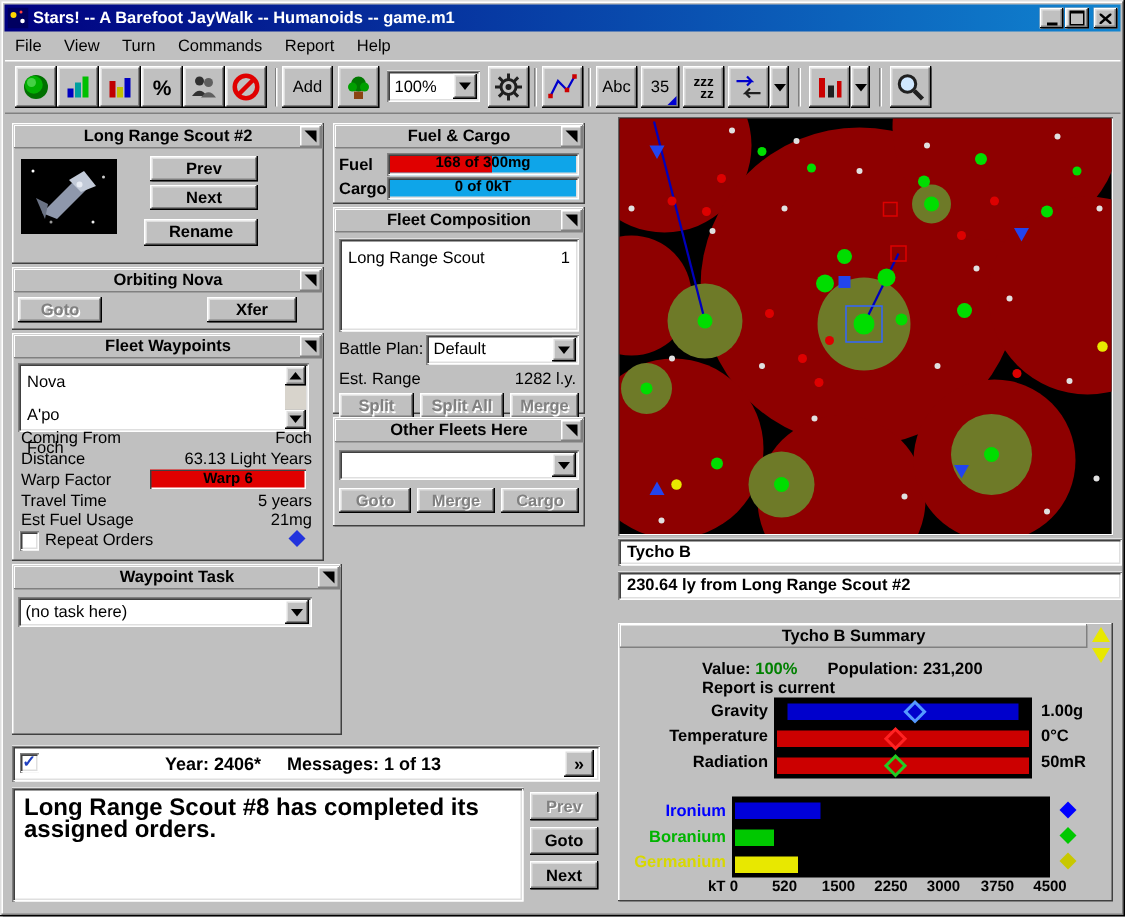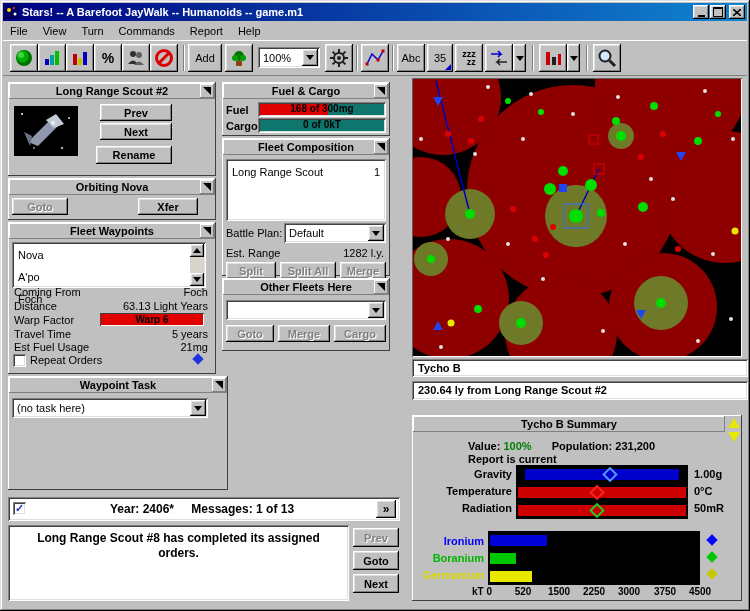--- a/index.html
+++ b/index.html
@@ -47,40 +47,40 @@
   .scroll{position:absolute;right:2px;top:2px;bottom:2px;width:14px;background:#d8d4cc;}
   .sbtn{position:absolute;left:0;width:14px;height:13px;background:#c0c0c0;display:flex;align-items:center;justify-content:center;
     box-shadow: inset -1px -1px #000, inset 1px 1px #fff, inset -2px -2px #808080, inset 2px 2px #dfdfdf;}
   .row-label{position:absolute;left:6px;white-space:nowrap;}
   .row-val{position:absolute;right:8px;text-align:right;white-space:nowrap;}
   .checkbox{position:absolute;width:13px;height:13px;background:#fff;font-weight:bold;color:#2040c0;font-size:11px;line-height:13px;text-align:center;
     box-shadow: inset 1px 1px #808080, inset -1px -1px #fff, inset 2px 2px #404040, inset -2px -2px #dfdfdf;}
   .diamond{position:absolute;width:8px;height:8px;transform:rotate(45deg);}
   .warpbar{position:absolute;height:13px;text-align:center;font-weight:bold;font-size:10px;line-height:13px;color:#000;
     box-shadow: inset 1px 1px #404040, inset -1px -1px #fff;}
-  .gauge{position:absolute;background:#0f766e;box-shadow: inset 1px 1px #808080, inset -1px -1px #fff, inset 2px 2px #404040, inset -2px -2px #dfdfdf;overflow:hidden;}
+  .gauge{position:absolute;background:#0ea5e9;box-shadow: inset 1px 1px #808080, inset -1px -1px #fff, inset 2px 2px #404040, inset -2px -2px #dfdfdf;overflow:hidden;}
   .gauge .fill{position:absolute;left:2px;top:2px;bottom:2px;}
   .gauge .gtext{position:absolute;left:0;right:0;top:1px;text-align:center;font-weight:bold;font-size:10px;}
   
   .map{position:absolute;left:412px;top:78px;width:330px;height:279px;background:#000;
     box-shadow: inset 1px 1px #606060, inset -1px -1px #fff;}
   .infobar{position:absolute;left:412px;width:330px;height:18px;font-weight:bold;line-height:18px;padding-left:6px;}
   
   .envbox,.minbox{position:absolute;background:#000;}
   .env-row{position:absolute;left:2px;right:2px;height:11px;}
   .band{position:absolute;top:0;height:11px;}
   .emark{position:absolute;top:0;width:7px;height:7px;border:2px solid #fff;transform:translateX(-50%) rotate(45deg);}
   .mbar{position:absolute;left:2px;height:11px;}
   .env-label{position:absolute;width:94px;text-align:right;font-weight:bold;}
   .env-val{position:absolute;font-weight:bold;}
   .min-label{position:absolute;width:70px;text-align:right;font-weight:bold;}
   .tick{position:absolute;transform:translateX(-50%);font-weight:bold;font-size:10px;white-space:nowrap;}
   .ytri-up{position:absolute;width:0;height:0;border-left:6px solid transparent;border-right:6px solid transparent;border-bottom:10px solid #e8e800;}
   .ytri-dn{position:absolute;width:0;height:0;border-left:6px solid transparent;border-right:6px solid transparent;border-top:10px solid #e8e800;}
-  .msgtext{font-weight:bold;font-size:12px;line-height:15px;padding:6px 8px;text-align:center;}
+  .msgtext{font-weight:bold;font-size:16px;line-height:15px;padding:6px 8px;}
   .yeartext{position:absolute;left:26px;right:30px;top:0;bottom:0;text-align:center;line-height:24px;font-weight:bold;font-size:12px;white-space:nowrap;}
   .yeartext span{margin:0 7px;}
 </style>
 </head>
 <body>
 
 <div class="screen">
 
   <div class="titlebar">
     <svg width="14" height="14">

